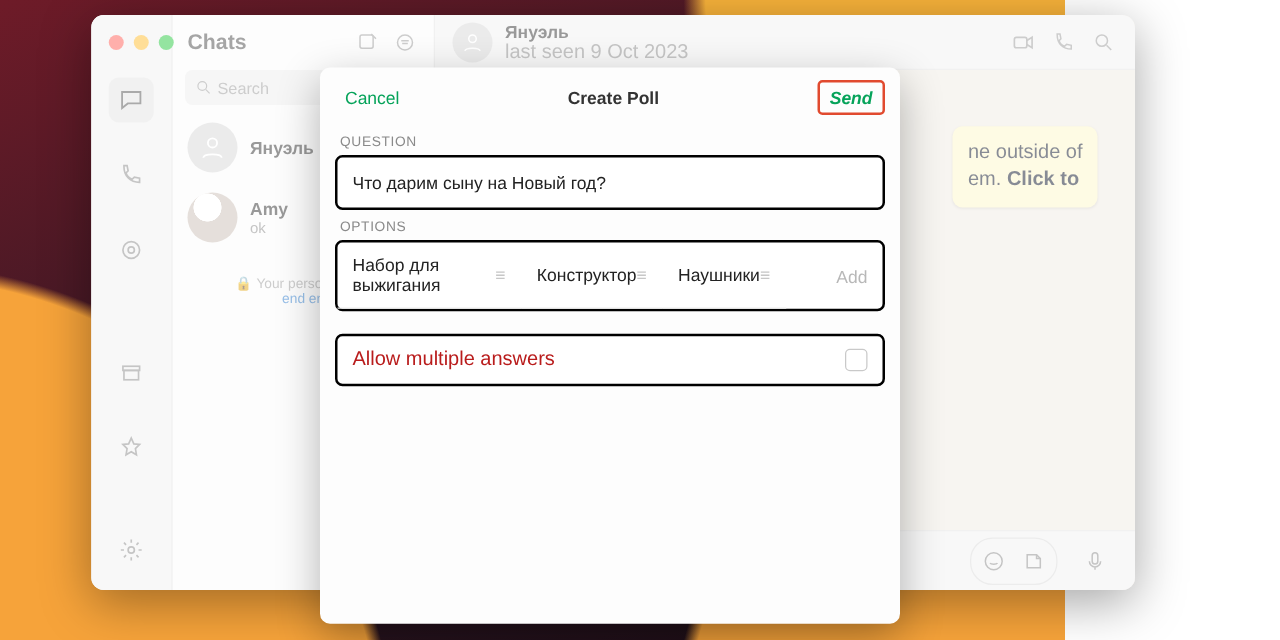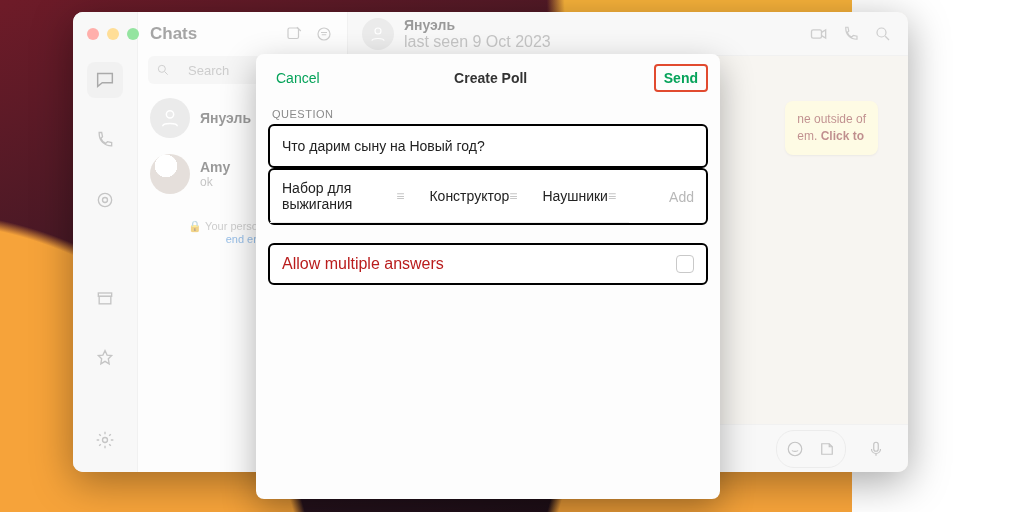--- a/index.html
+++ b/index.html
@@ -66,21 +66,21 @@
   .chatlist-header {
     height:44px; display:flex; align-items:center;
     padding:0 12px; gap:8px; font-weight:600; color:#4a4a4a;
     font-size:17px;
   }
   .chatlist-header .title { flex:1; }
   .hicon { width:22px; height:22px; color:#9a9a9a; display:flex; align-items:center; justify-content:center;}
   .search {
     margin:0 10px 6px; height:28px; border-radius:6px;
     background:#ececec; display:flex; align-items:center;
-    padding:0 8px; color:#9a9a9a; font-size:13px; gap:18px;
+    padding:0 8px; color:#9a9a9a; font-size:13px; gap:4px;
   }
   .chat-item { display:flex; gap:10px; padding:8px 12px; align-items:center;}
   .avatar { width:40px; height:40px; border-radius:50%; background:#d6d6d6;
             display:flex; align-items:center; justify-content:center; color:#fff;}
   .avatar.img { background: radial-gradient(circle at 40% 30%, #fff 0 30%, #cbbfb6 31% 100%); }
   .chat-item .meta { display:flex; flex-direction:column; }
   .chat-item .name { font-size:14px; font-weight:600; color:#333;}
   .chat-item .sub { font-size:12px; color:#8a8a8a;}
   .enc-note {
     padding: 18px 12px; font-size:11px; color:#9a9a9a; text-align:center;
@@ -94,21 +94,21 @@
     display:flex; align-items:center; padding:0 14px; gap:10px;
   }
   .conv-header .avatar { width:32px; height:32px;}
   .conv-header .who { flex:1; display:flex; flex-direction:column;}
   .conv-header .nm { font-size:14px; font-weight:600; color:#333;}
   .conv-header .st { font-size:16px; color:#8a8a8a;}
   .conv-body { flex:1; position:relative; }
   .tip-bubble {
     position:absolute; right:30px; top:45px;
     background:#fdf6c8; border-radius:8px; padding:10px 12px;
-    font-size:12px; color:#7f1d1d; max-width:170px; line-height:1.4;
+    font-size:16px; color:#0f172a; max-width:170px; line-height:1.4;
     box-shadow: 0 1px 2px rgba(0,0,0,.1);
   }
   .conv-input {
     height:48px; background:#f0f0f0; border-top:1px solid #e3e3e3;
     display:flex; align-items:center; justify-content:flex-end;
     padding:0 16px; gap:14px; color:#8a8a8a;
   }
   .pill { width:32px; height:32px; border-radius:16px;
           display:flex; align-items:center; justify-content:center;}
   .pill-pair { display:flex; border:1px solid #d8d8d8; border-radius:18px; padding:2px;}
@@ -124,21 +124,21 @@
     display:flex; flex-direction:column;
     padding: 10px 0 0;
   }
   .modal-header {
     display:flex; align-items:center; justify-content:space-between;
     padding: 0 12px 8px;
     gap: 32px;
   }
   .mbtn { font-size:14px; padding:4px 8px; border-radius:5px; cursor:pointer; user-select:none;}
   .mbtn.cancel { color:#06a35a; }
-  .mbtn.send { color:#06a35a; font-weight:600; border:2px solid #e14a2f; border-radius:4px; }
+  .mbtn.send { color:#06a35a; font-weight:600; border:2px solid #e14a2f; border-radius:4px;font-style:italic; }
   .modal-title { font-size:14px; font-weight:700; color:#333; }
   .section-label {
     font-size:11px; letter-spacing:.5px; color:#8a8a8a;
     padding: 8px 16px 4px;
   }
   .boxed {
     margin: 0 12px; border:2px solid #000000; border-radius:6px;
     background:#fff;
   }
   .question-box { padding: 0; }
@@ -333,20 +333,21 @@
       <span class="mbtn cancel">Cancel</span>
       <span class="modal-title">Create Poll</span>
       <span class="mbtn send">Send</span>
     </div>
 
     <div class="section-label">QUESTION</div>
     <div class="boxed question-box">
       <input type="text" value="Что дарим сыну на Новый год?" style="">
     </div>
 
+    <div class="section-label">OPTIONS</div>
     <div class="boxed options-box">
       <div class="opt-row">
         <span>Набор для выжигания</span>
         <span class="drag">≡</span>
       </div>
       <div class="opt-row">
         <span>Конструктор</span>
         <span class="drag">≡</span>
       </div>
       <div class="opt-row">

